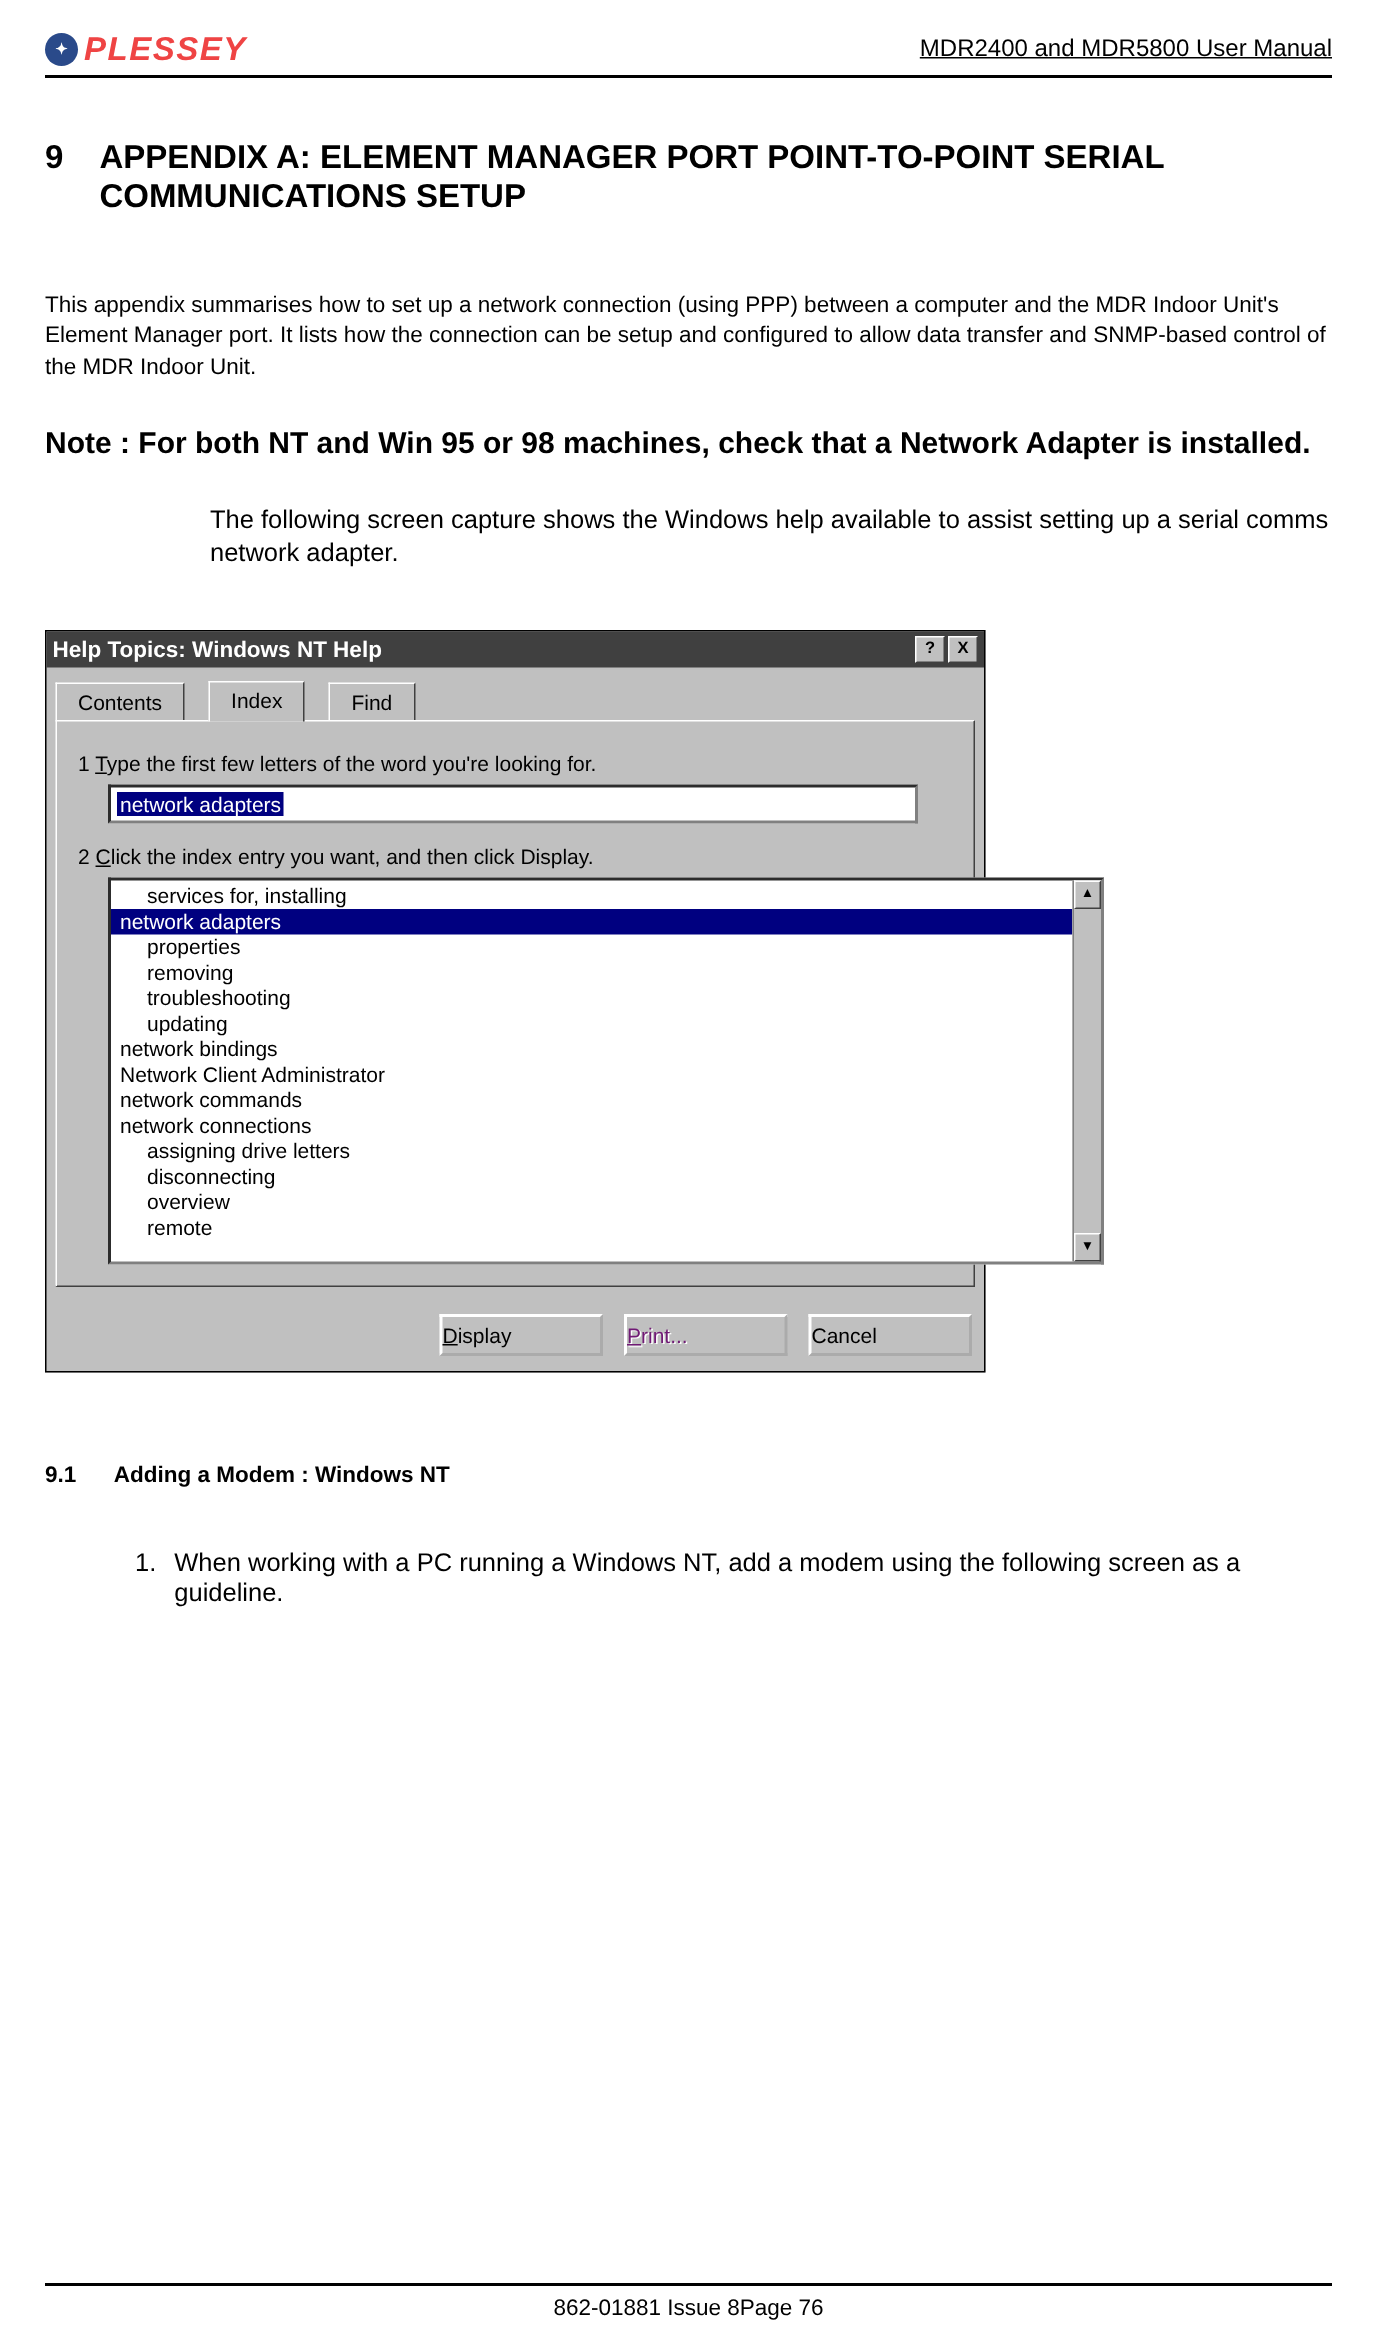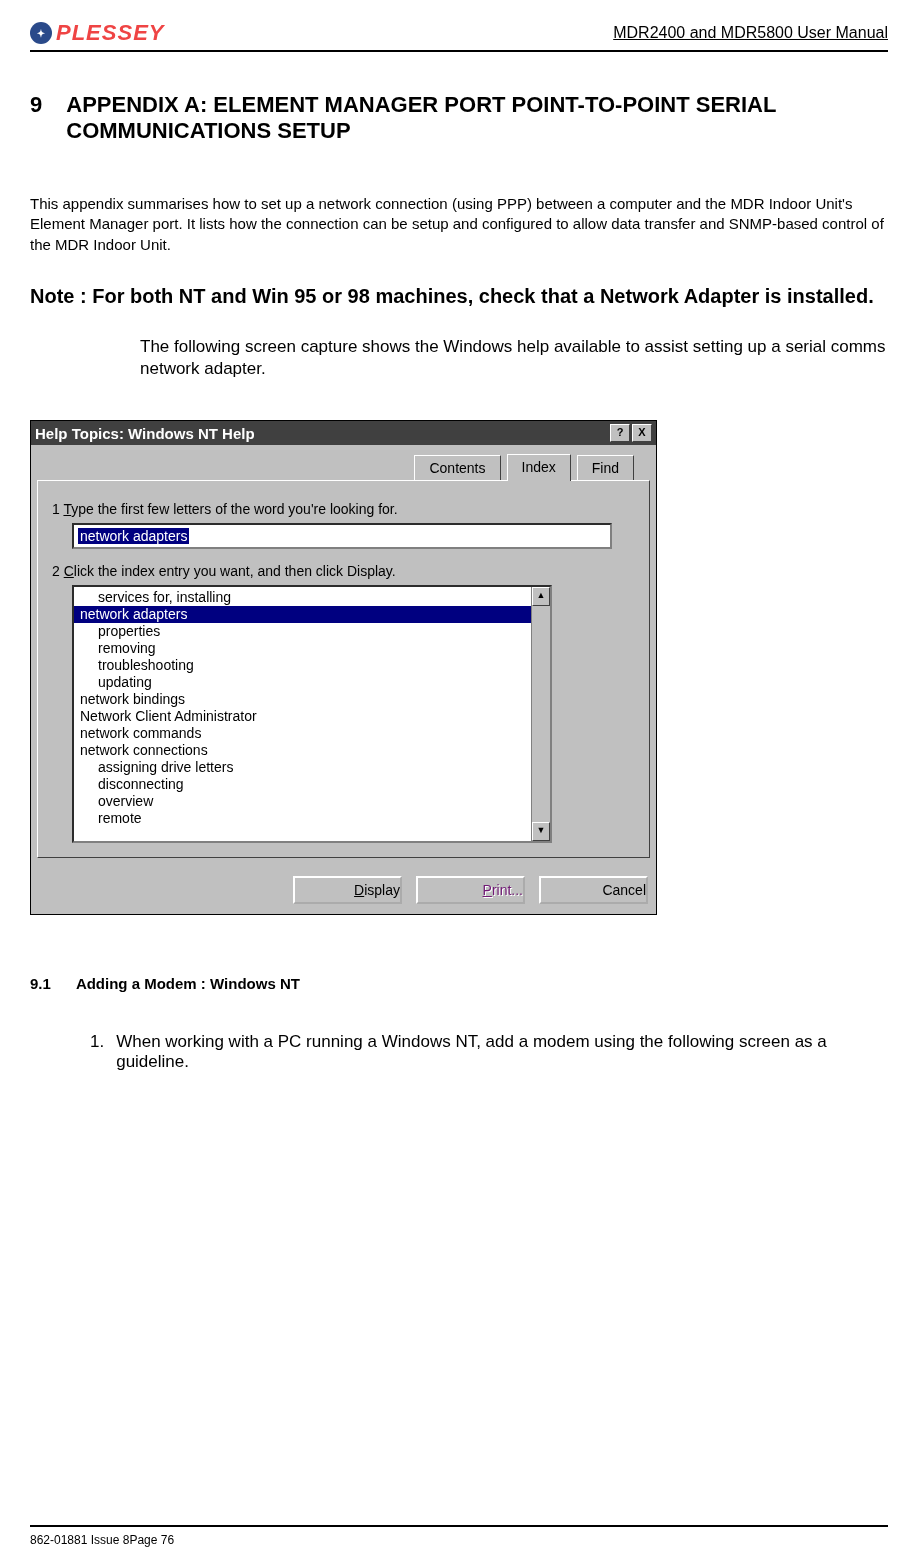--- a/index.html
+++ b/index.html
@@ -108,22 +108,21 @@
     border-bottom-color: #404040;
     font-size: 11px;
     font-weight: bold;
     text-align: center;
     line-height: 14px;
     color: #000;
   }
   .tabrow {
     display: flex;
     padding: 8px 22px 0 6px;
-    gap: 6px;
-    justify-content: flex-end;
+    gap: 16px;
   }
   .tab {
     padding: 4px 14px;
     border: 1px solid #808080;
     border-bottom: none;
     background: #c0c0c0;
     position: relative;
     font-size: 14px;
   }
   .tab.active {
@@ -159,21 +158,21 @@
     box-sizing: border-box;
   }
   .textinput .sel {
     background: #000080;
     color: #fff;
     padding: 0 2px;
   }
   .listwrap {
     margin: 4px 0 0 20px;
     display: flex;
-    width: 480px;
+    width: 664px;
     border: 2px inset #808080;
     background: #fff;
     box-sizing: border-box;
     height: 258px;
   }
   .listbox {
     flex: 1;
     overflow: hidden;
     padding: 2px 0;
     font-size: 14px;
@@ -202,21 +201,21 @@
   }
   .btnrow {
     display: flex;
     justify-content: flex-end;
     gap: 14px;
     padding: 12px 8px 10px 8px;
   }
   .wbtn {
     width: 105px;
     padding: 4px 0;
-    text-align: right;
+    text-align: left;
     background: #c0c0c0;
     border: 2px outset #fff;
     font-size: 14px;
   }
   .wbtn .u { text-decoration: underline; }
   .wbtn.disabled { color: #701a75; text-shadow: 1px 1px 0 #fff; }
   .subheading {
     font-size: 15px;
     font-weight: bold;
     margin-bottom: 40px;
@@ -228,22 +227,22 @@
   .numlist .item { display: flex; gap: 12px; margin-bottom: 20px; }
   .numlist .n { flex: 0 0 auto; }
   .footer {
     position: absolute;
     bottom: 20px;
     left: 30px;
     right: 30px;
     border-top: 2px solid #000;
     padding-top: 6px;
     display: flex;
-    justify-content: flex-start;
-    font-size: 12px;
+    justify-content: center;
+    font-size: 15px;
   }
 </style>
 </head>
 <body>
 
 <div class="page">
 
   <div class="header">
     <div class="logo">
       <span class="logo-circle">✦</span>

